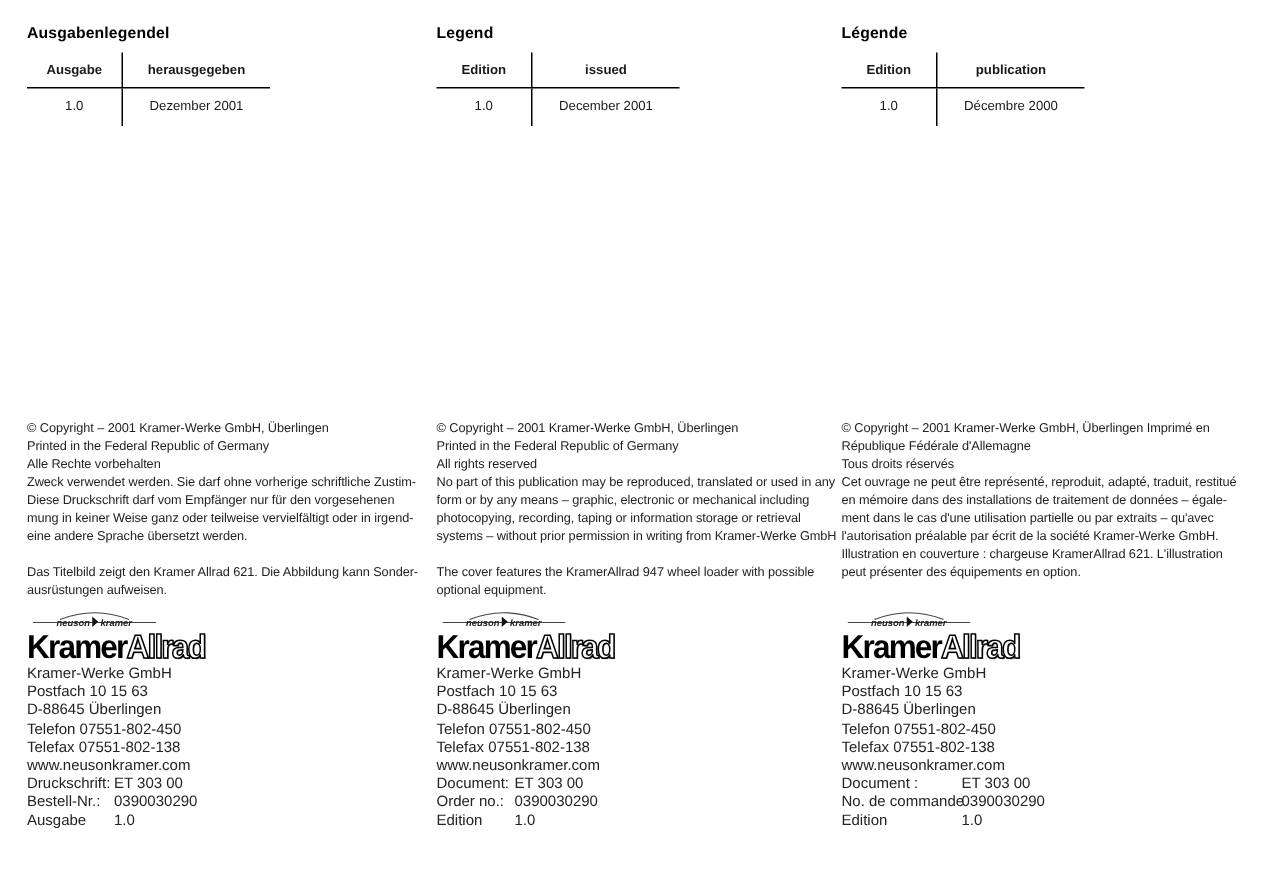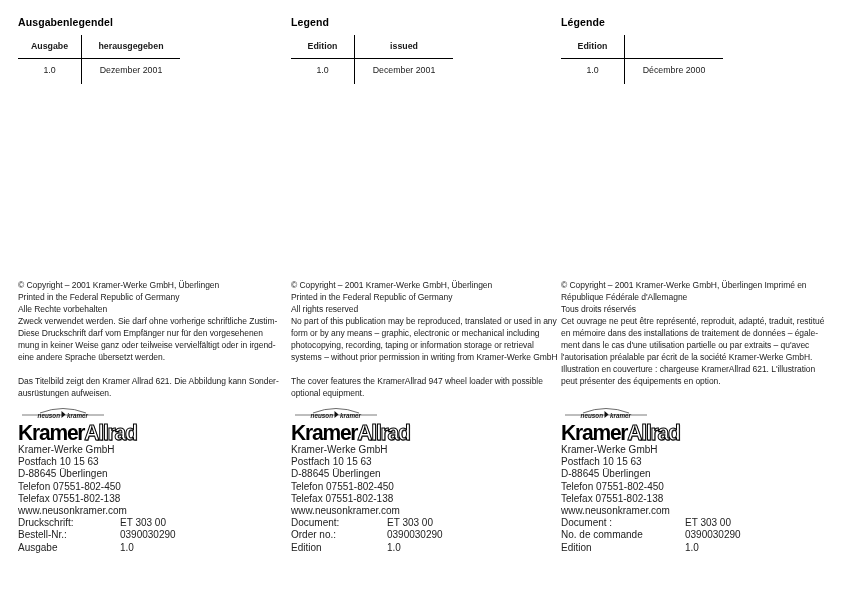--- a/index.html
+++ b/index.html
@@ -50,21 +50,21 @@
   .logo-outline {
     color:#fff;
     -webkit-text-stroke:1px #000;
     text-shadow:0.6px 0.6px 0 #777;
   }
 
   .address {
     position:absolute; top:444px; left:0;
     font-size:10px; line-height:12.2px; white-space:nowrap; color:#222;
   }
-  .pair-row { display:grid;gap:44px; }
+  .pair-row { display:grid; }
   .col-de .pair-row { grid-template-columns:58px auto; }
   .col-en .pair-row { grid-template-columns:52px auto; }
   .col-fr .pair-row { grid-template-columns:80px auto; }
 </style>
 </head>
 <body>
 
 <div class="page">
 
   <div class="col col-de">
@@ -185,20 +185,21 @@
         </div>
       </div>
     </div>
   </div>
 
   <div class="col col-fr">
     <div class="section-title">Légende</div>
     <div class="legend-table">
       <div class="lt-row lt-head">
         <div class="lt-cell first">Edition</div>
+        <div class="lt-cell">publication</div>
       </div>
       <div class="lt-row lt-body">
         <div class="lt-cell first">1.0</div>
         <div class="lt-cell">Décembre 2000</div>
       </div>
     </div>
     <div class="copyright">
         <div>© Copyright – 2001 Kramer-Werke GmbH, Überlingen Imprimé en</div>
         <div>République Fédérale d'Allemagne</div>
         <div>Tous droits réservés</div>

